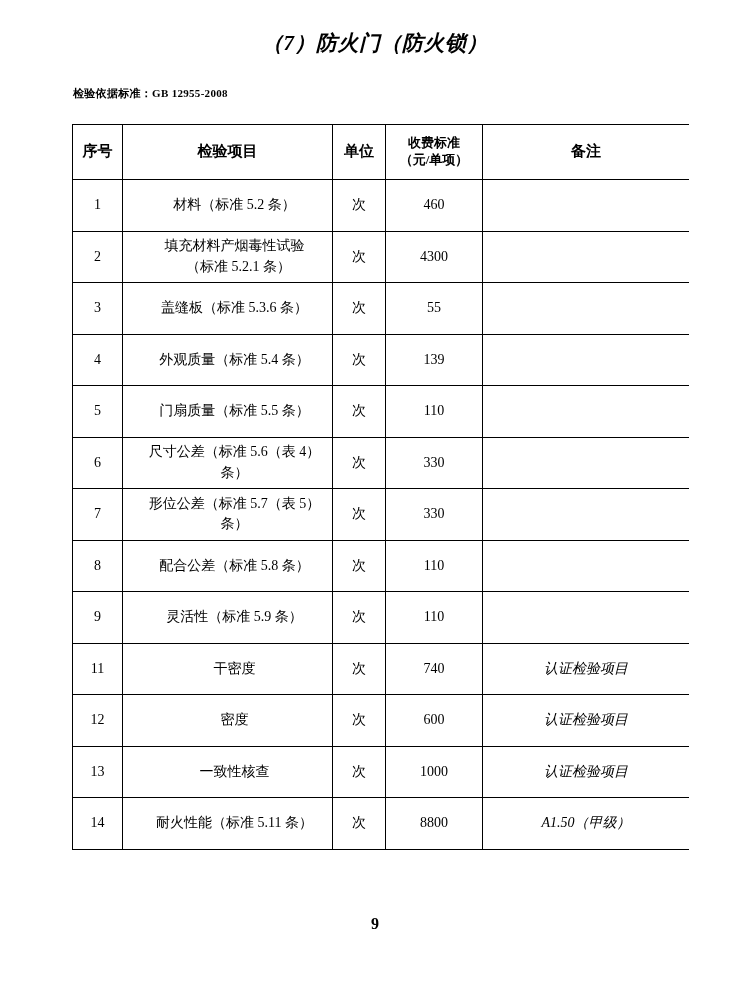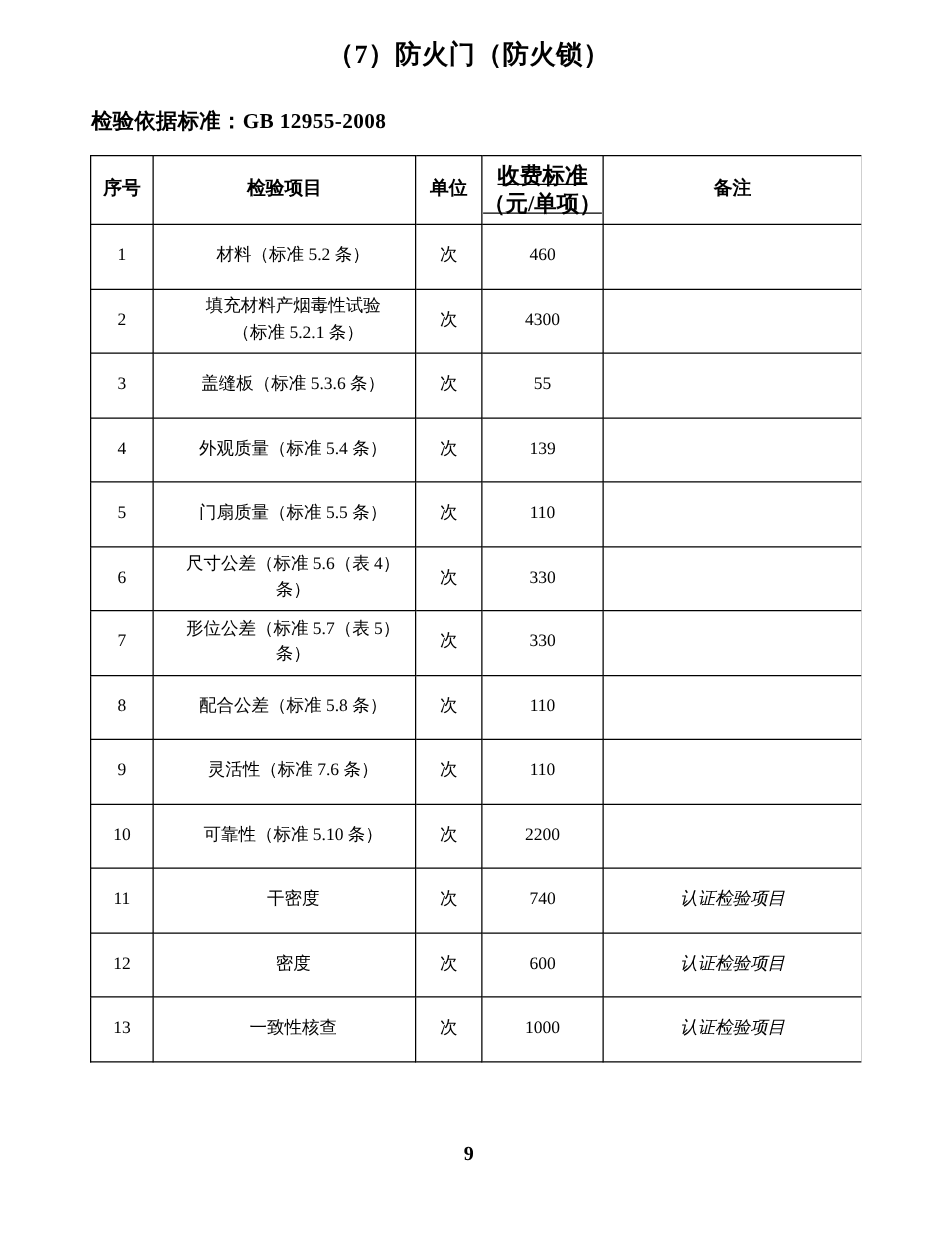--- a/index.html
+++ b/index.html
@@ -27,25 +27,26 @@
   
   .doc-title {
     text-align: center;
     font-size: 21px;
     font-weight: bold;
     letter-spacing: 0.5px;
     margin: 0;
     padding-top: 30px;
     line-height: 1.25;
     font-family: "Liberation Serif", "DejaVu Serif", serif;
+    font-style: italic;
   }
 
   
   .standard-line {
-    font-size: 17px;
+    font-size: 11px;
     font-weight: bold;
     margin: 0;
     padding-left: 73px;
     padding-top: 30px;
     letter-spacing: 0.3px;
     line-height: 1.3;
   }
 
   
   .table-wrap {
@@ -81,23 +82,22 @@
   table.fee-table thead th {
     height: 54px;
     text-align: center;
     font-weight: bold;
     font-size: 15px;
     font-family: "Liberation Serif", "DejaVu Serif", serif;
   }
 
   .hdr-two-line {
     display: block;
-    font-size: 18px;
+    font-size: 13px;
     line-height: 1.3;
-    text-decoration: underline;
   }
 
   table.fee-table tbody tr {
     height: 51.5px;
   }
 
   .cell-no {
     text-align: center;
     font-size: 14px;
   }
@@ -220,30 +220,23 @@
           </tr>
           <tr>
             <td class="cell-no">8</td>
             <td class="cell-item"><span>配合公差（标准 5.8 条）</span></td>
             <td class="cell-unit">次</td>
             <td class="cell-fee">110</td>
             <td class="cell-remark"></td>
           </tr>
           <tr>
             <td class="cell-no">9</td>
-            <td class="cell-item"><span>灵活性（标准 7.6 条）</span></td>
+            <td class="cell-item"><span>灵活性（标准 5.9 条）</span></td>
             <td class="cell-unit">次</td>
             <td class="cell-fee">110</td>
-            <td class="cell-remark"></td>
-          </tr>
-          <tr>
-            <td class="cell-no">10</td>
-            <td class="cell-item"><span>可靠性（标准 5.10 条）</span></td>
-            <td class="cell-unit">次</td>
-            <td class="cell-fee">2200</td>
             <td class="cell-remark"></td>
           </tr>
           <tr>
             <td class="cell-no">11</td>
             <td class="cell-item"><span>干密度</span></td>
             <td class="cell-unit">次</td>
             <td class="cell-fee">740</td>
             <td class="cell-remark">认证检验项目</td>
           </tr>
           <tr>
@@ -252,20 +245,27 @@
             <td class="cell-unit">次</td>
             <td class="cell-fee">600</td>
             <td class="cell-remark">认证检验项目</td>
           </tr>
           <tr>
             <td class="cell-no">13</td>
             <td class="cell-item"><span>一致性核查</span></td>
             <td class="cell-unit">次</td>
             <td class="cell-fee">1000</td>
             <td class="cell-remark">认证检验项目</td>
+          </tr>
+          <tr>
+            <td class="cell-no">14</td>
+            <td class="cell-item"><span>耐火性能（标准 5.11 条）</span></td>
+            <td class="cell-unit">次</td>
+            <td class="cell-fee">8800</td>
+            <td class="cell-remark">A1.50（甲级）</td>
           </tr>
         </tbody>
     </table>
   </div>
 
   <div class="page-number">9</div>
 
 </div>
 
 </body></html>

